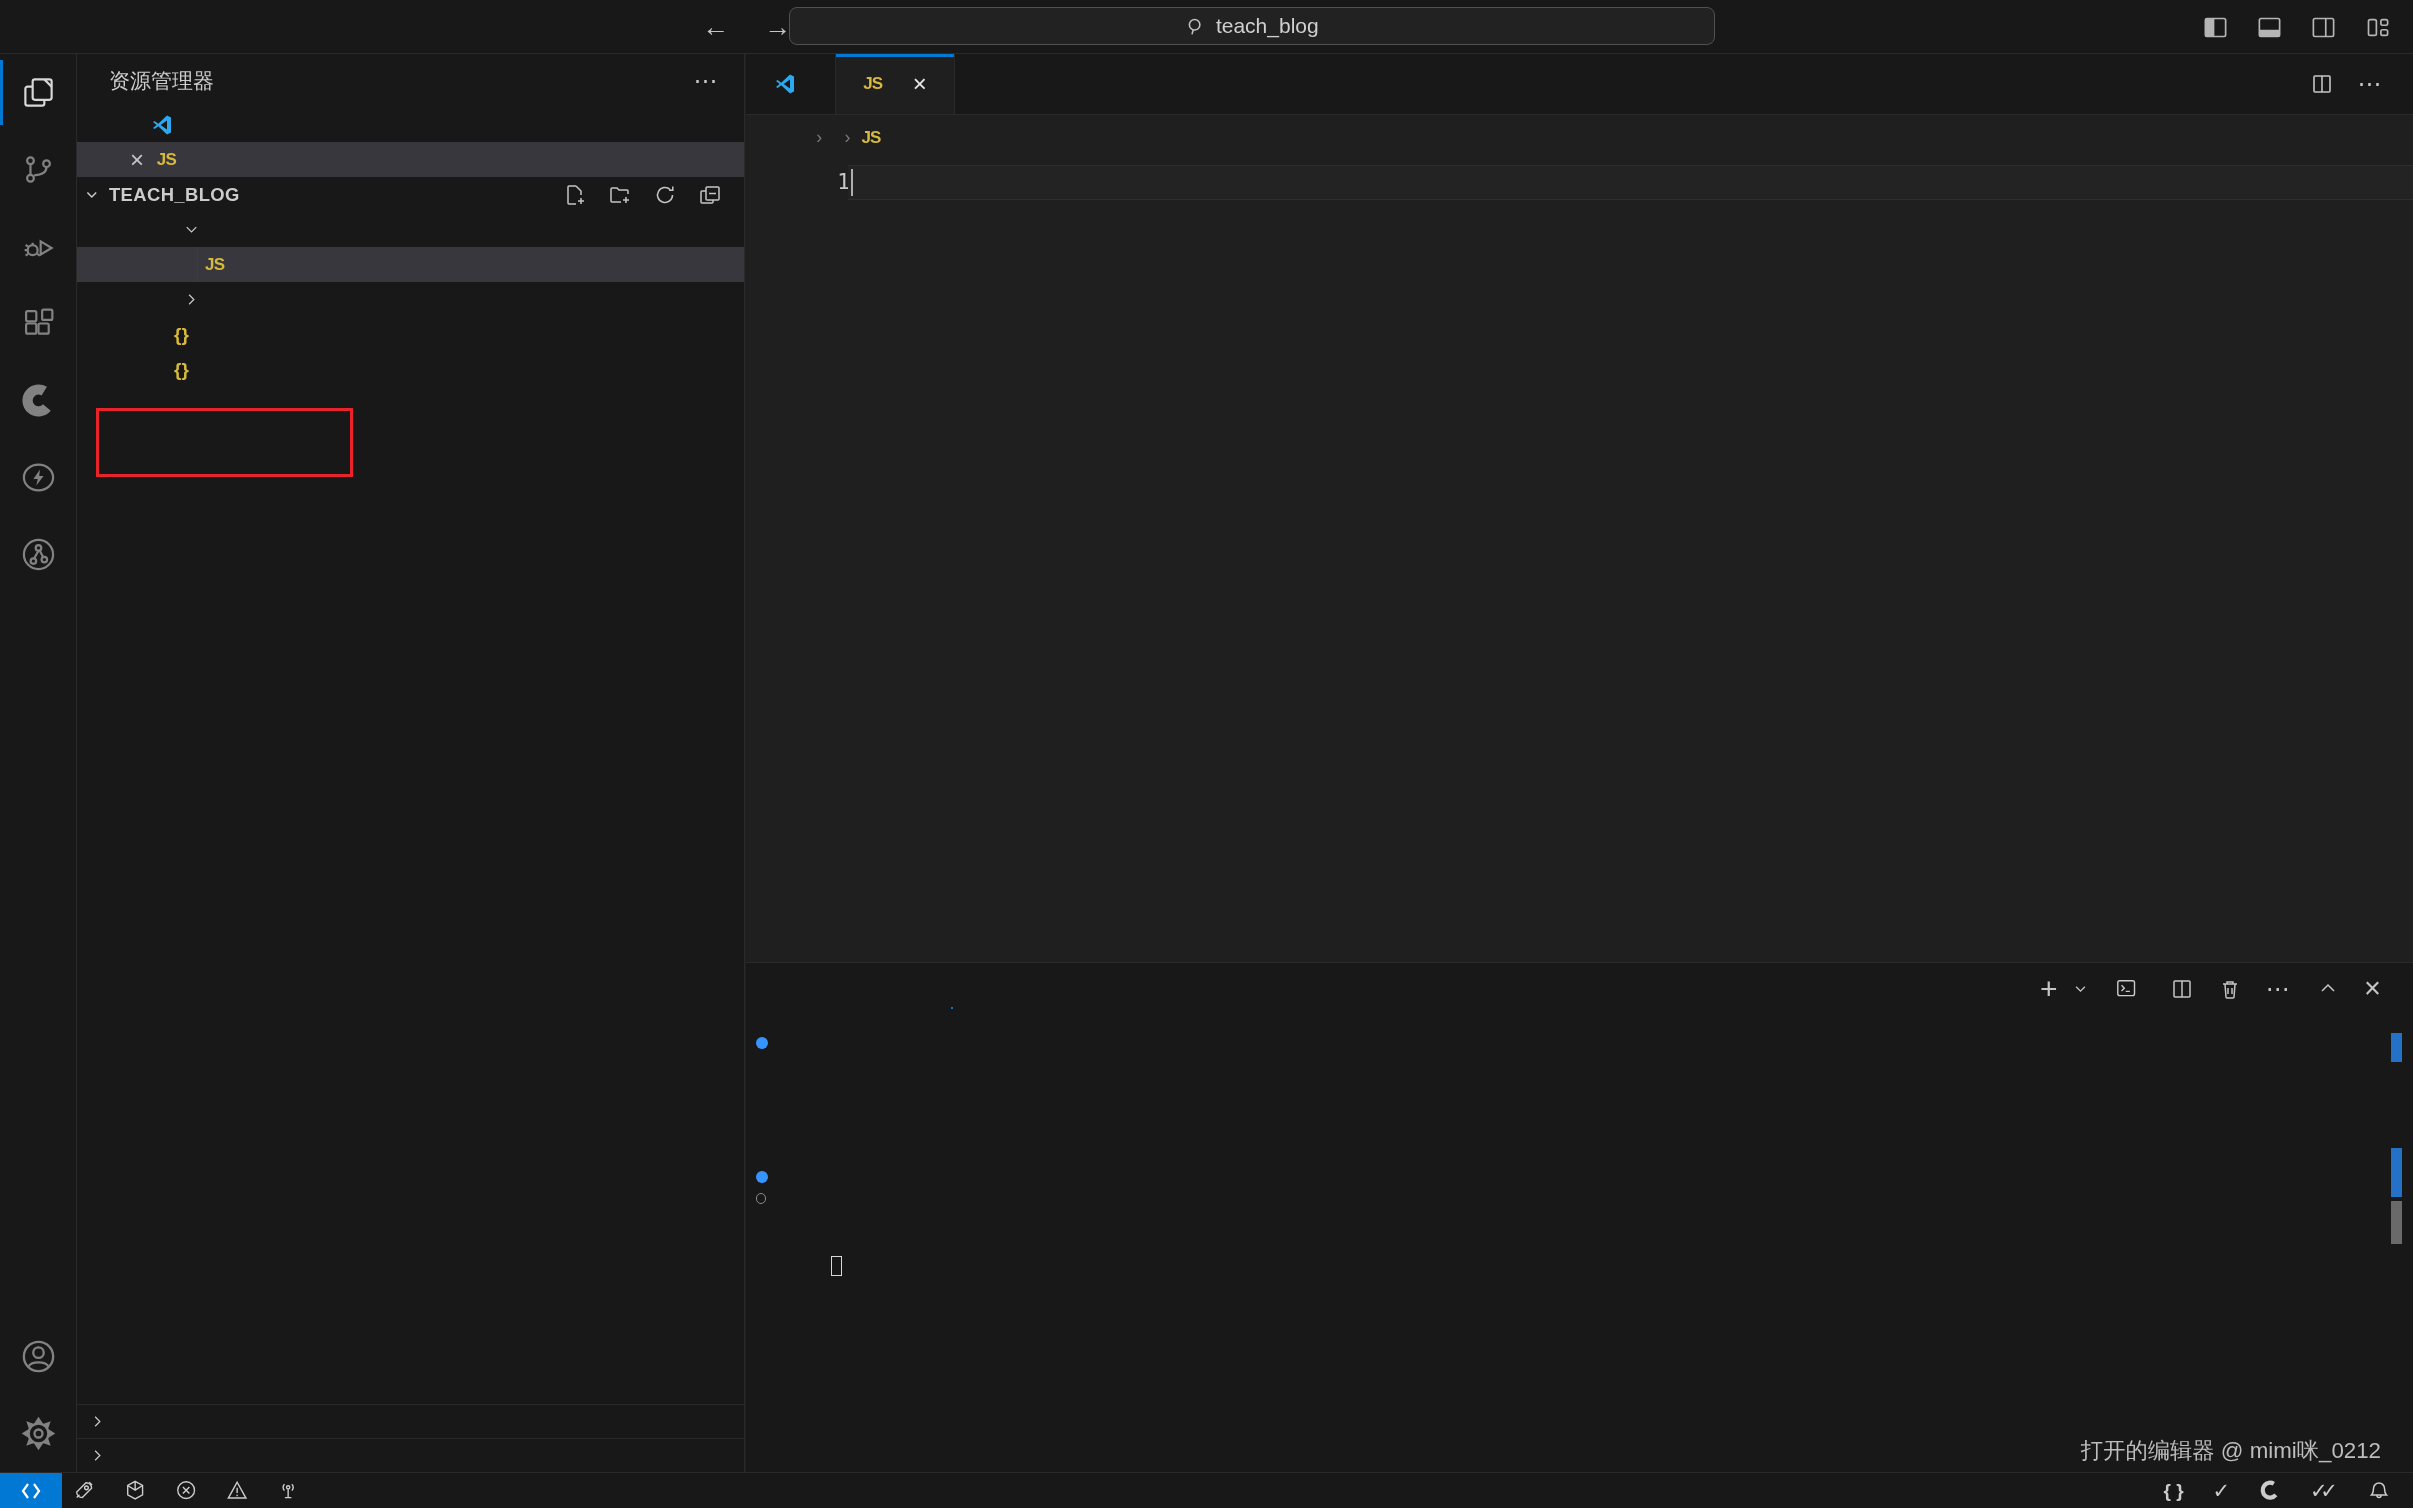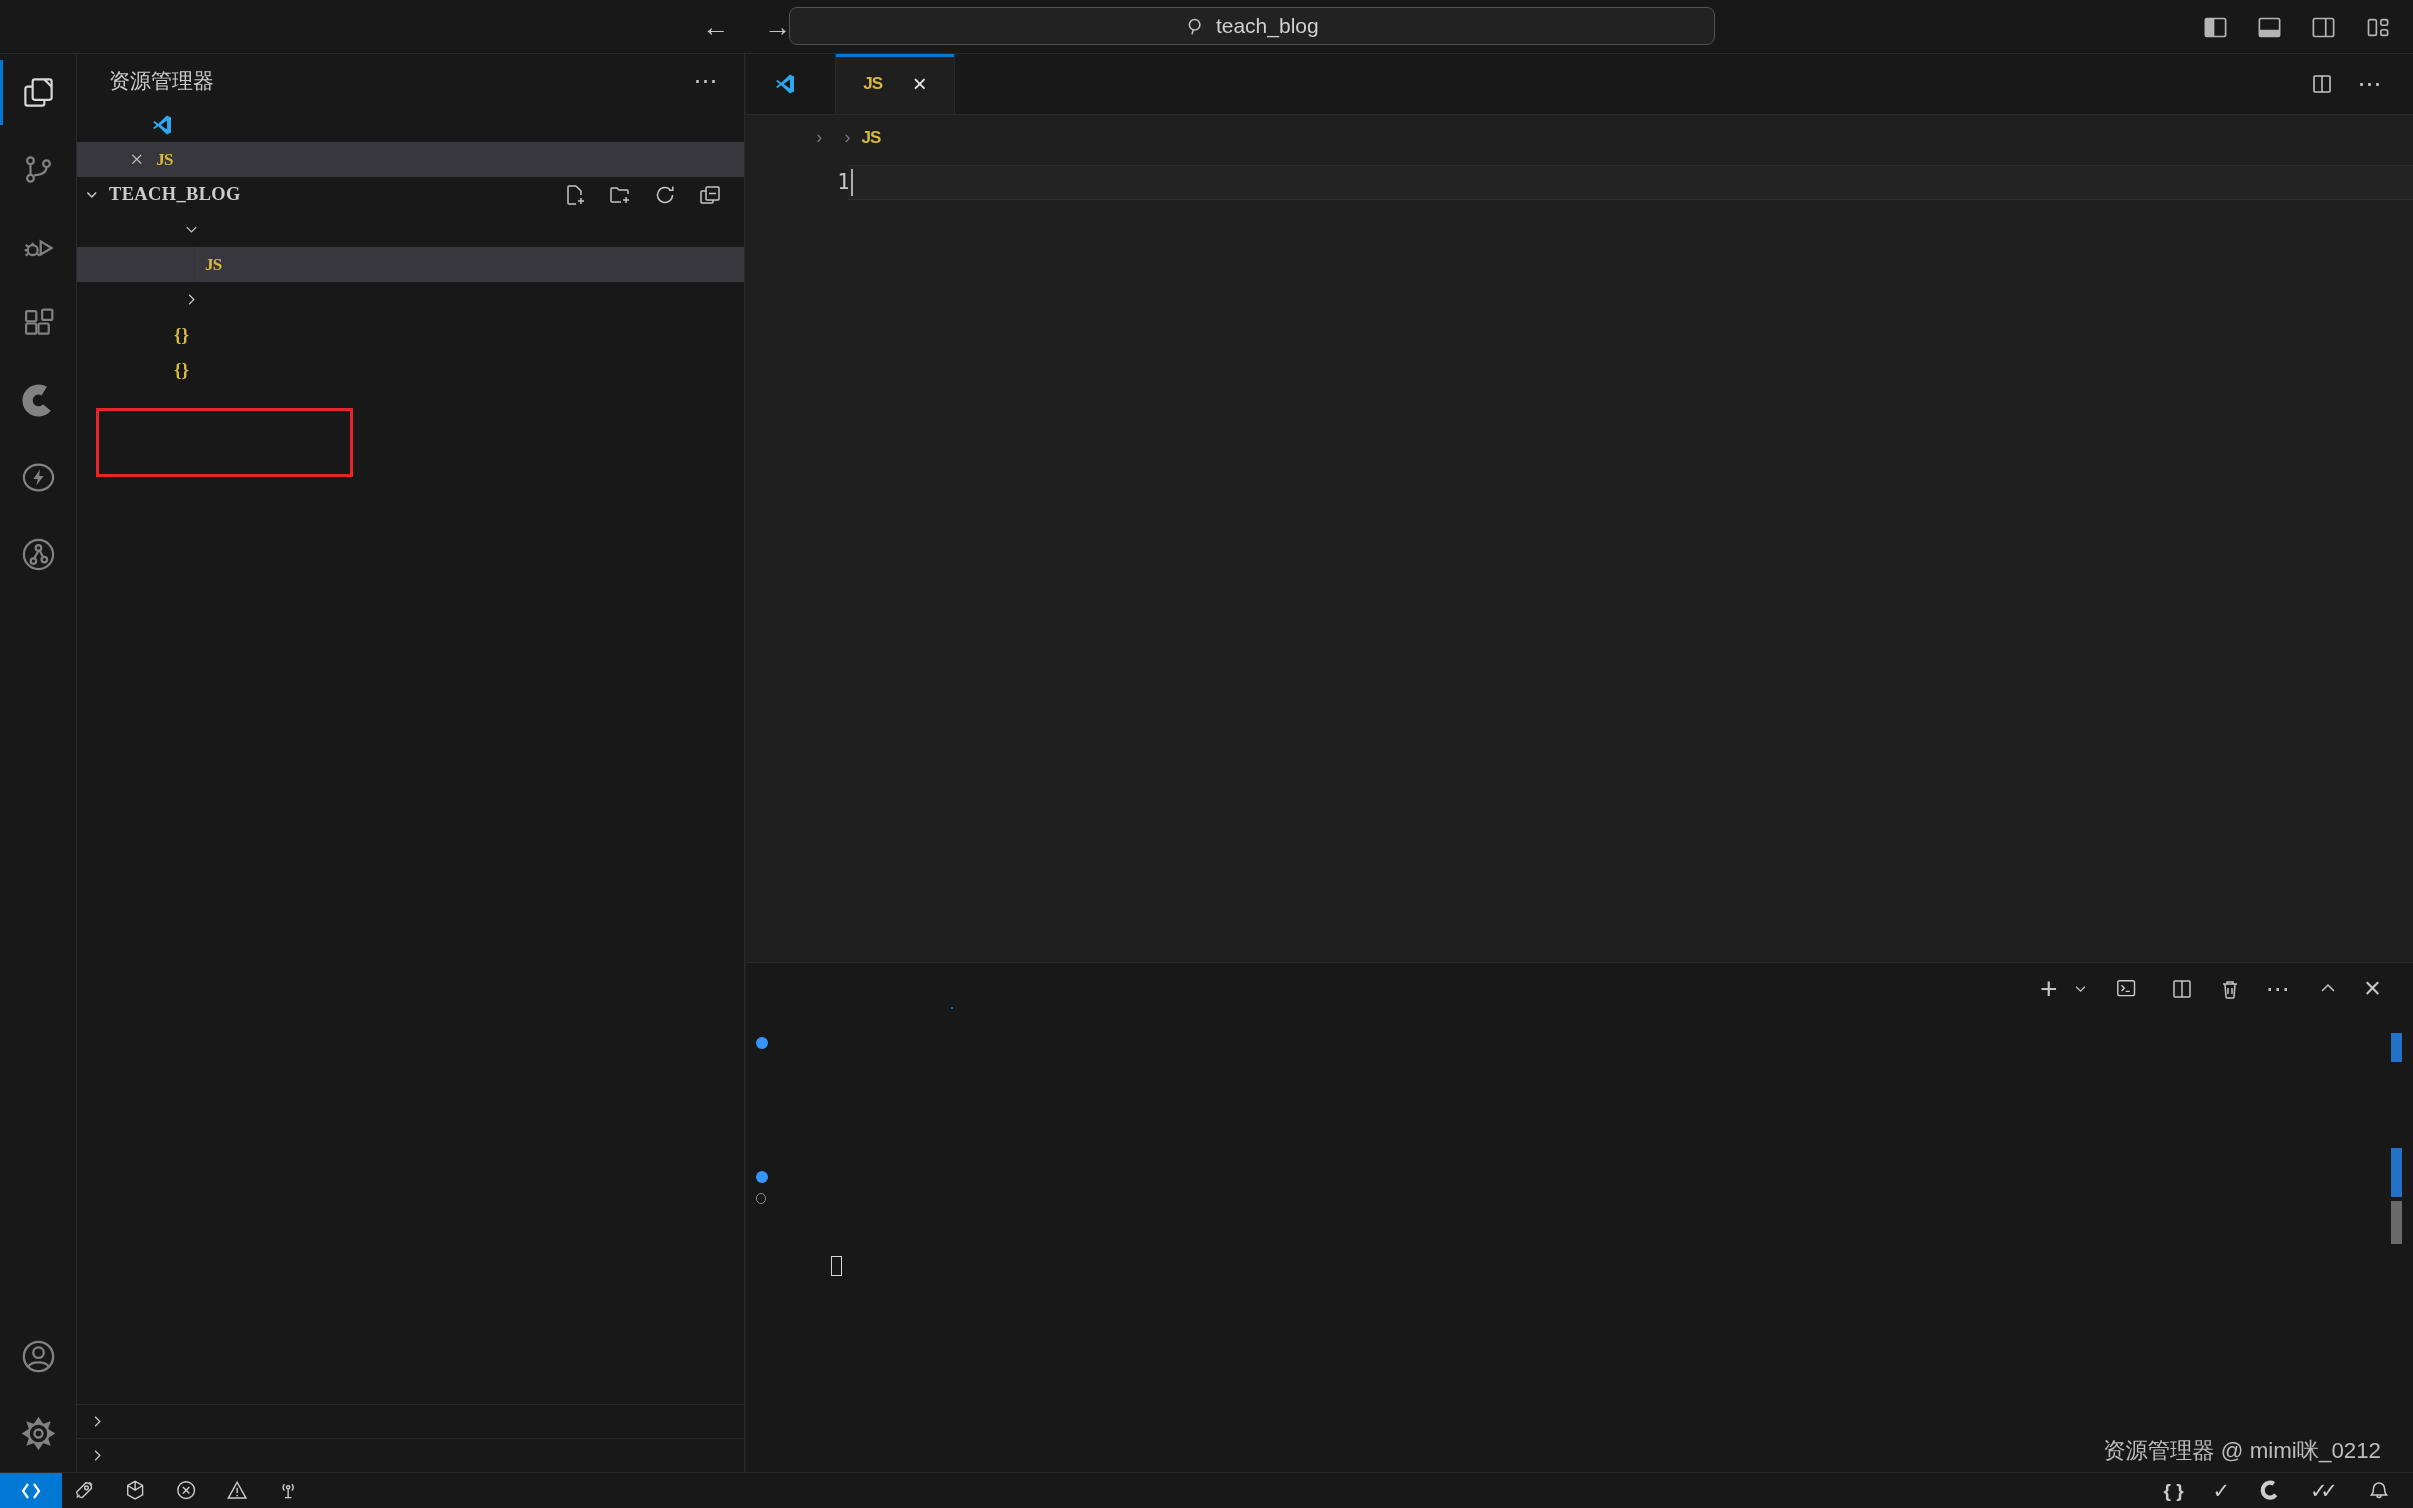--- a/index.html
+++ b/index.html
@@ -25,21 +25,21 @@
     flex-direction:column; }
   .ab-item { width:77px; height:77px; display:flex; align-items:center;
     justify-content:center; color:#828282; position:relative; cursor:pointer; }
   .ab-item.active { color:#d7d7d7; }
   .ab-item.active::before { content:""; position:absolute; left:0; top:6.4px;
     bottom:6.4px; width:3.2px; background:#0078d4; }
   .ab-bottom { margin-top:auto; }
 
   
   .sidebar { position:absolute; left:77px; top:54px; bottom:36px; width:668px;
-    background:#181818; border-right:0.8px solid #2a2a2a; font-size:21px;font-family:Liberation Serif, serif; }
+    background:#181818; border-right:0.8px solid #2a2a2a; font-size:21px; }
   .sb-title { height:53px; display:flex; align-items:center; padding:0 24px 0 32px; }
   .sb-title .more { margin-left:auto; letter-spacing:2.4px; color:#c5c5c5; font-size:24px; }
   .sec-header { height:35px; display:flex; align-items:center; gap:8px;
     padding-left:6.4px; font-weight:bold; font-size:18.4px; color:#cccccc; }
   .row { height:35px; display:flex; align-items:center; position:relative; }
   .row.selected { background:#37373d; }
   .row .lbl { white-space:nowrap; }
   .row .detail { color:#8f8f8f; font-size:18.4px; margin-left:11.2px; }
   .js-badge { color:#d7ba3d; font-weight:bold; font-size:17px; letter-spacing:-0.8px; }
   .json-badge { color:#d7ba3d; font-weight:bold; font-size:19px; }
@@ -523,21 +523,21 @@
     <span class="tmark hollow"></span>
     <span></span>
     <span class="tcursor"></span>
   </div>
     </div>
   <div class="term-deco" style="right:11.2px; top:70px; height:29px; background:#2472c8;"></div>
   <div class="term-deco" style="right:11.2px; top:185px; height:49px; background:#2472c8;"></div>
   <div class="term-deco" style="right:11.2px; top:238px; height:43px; background:#6a6a6a;"></div>
 </div>
 
-<div class="watermark">资源管理器 @ mimi咪_0212</div>
+<div class="watermark">打开的编辑器 @ mimi咪_0212</div>
 
 <div class="statusbar" id="statusbar">
     <div class="st-remote">
       <span style="display:inline-flex;align-items:center;">
         <svg width="24" height="24" viewBox="0 0 24 24" fill="none" stroke="currentColor" stroke-width="1.5">
           <path d="M9 5 L4 12 L9 19 M15 5 L20 12 L15 19" stroke-width="2.2"></path>
         </svg>
       </span>
     </div>
     <div class="st-item">

